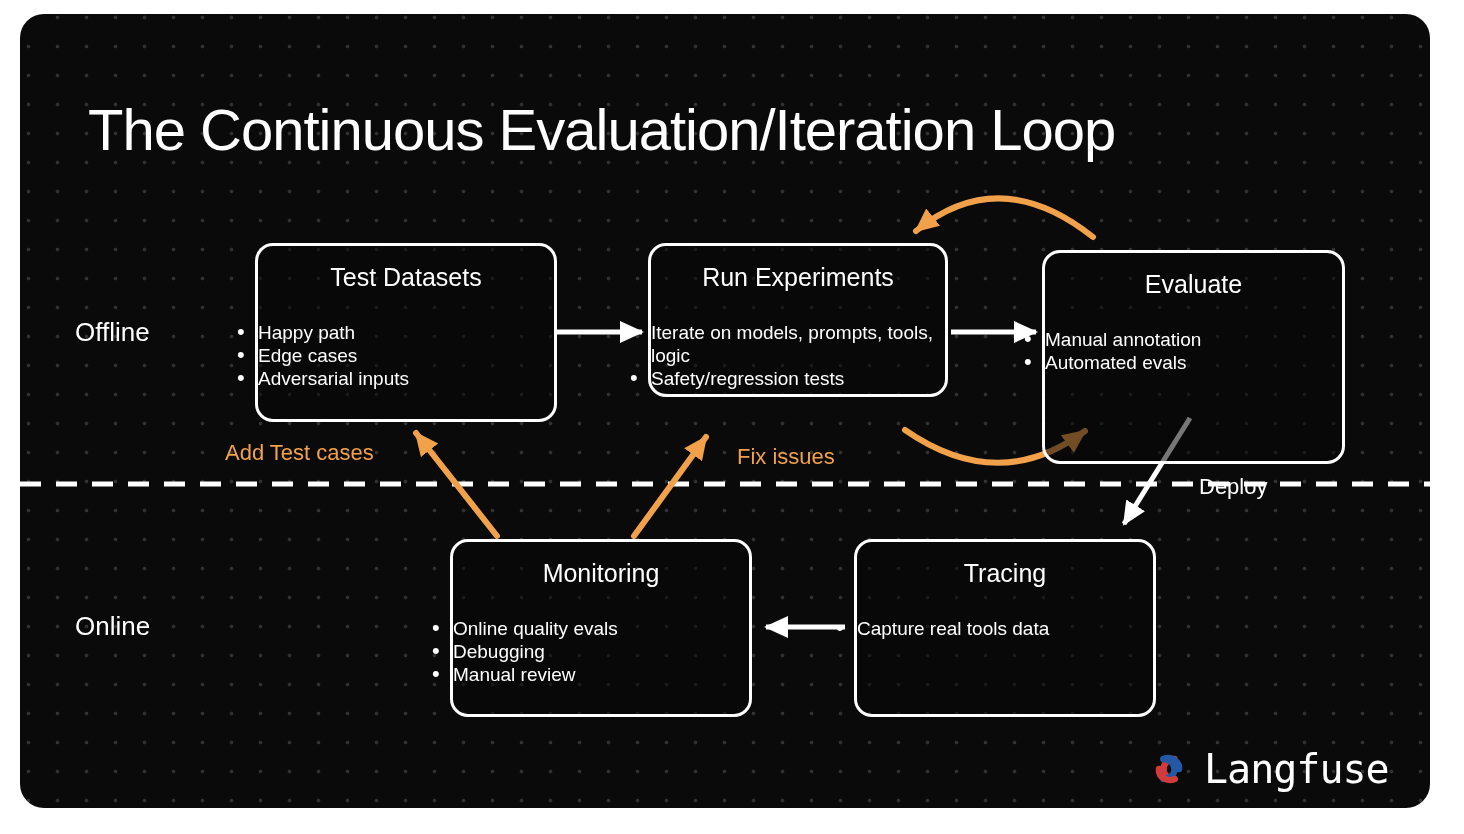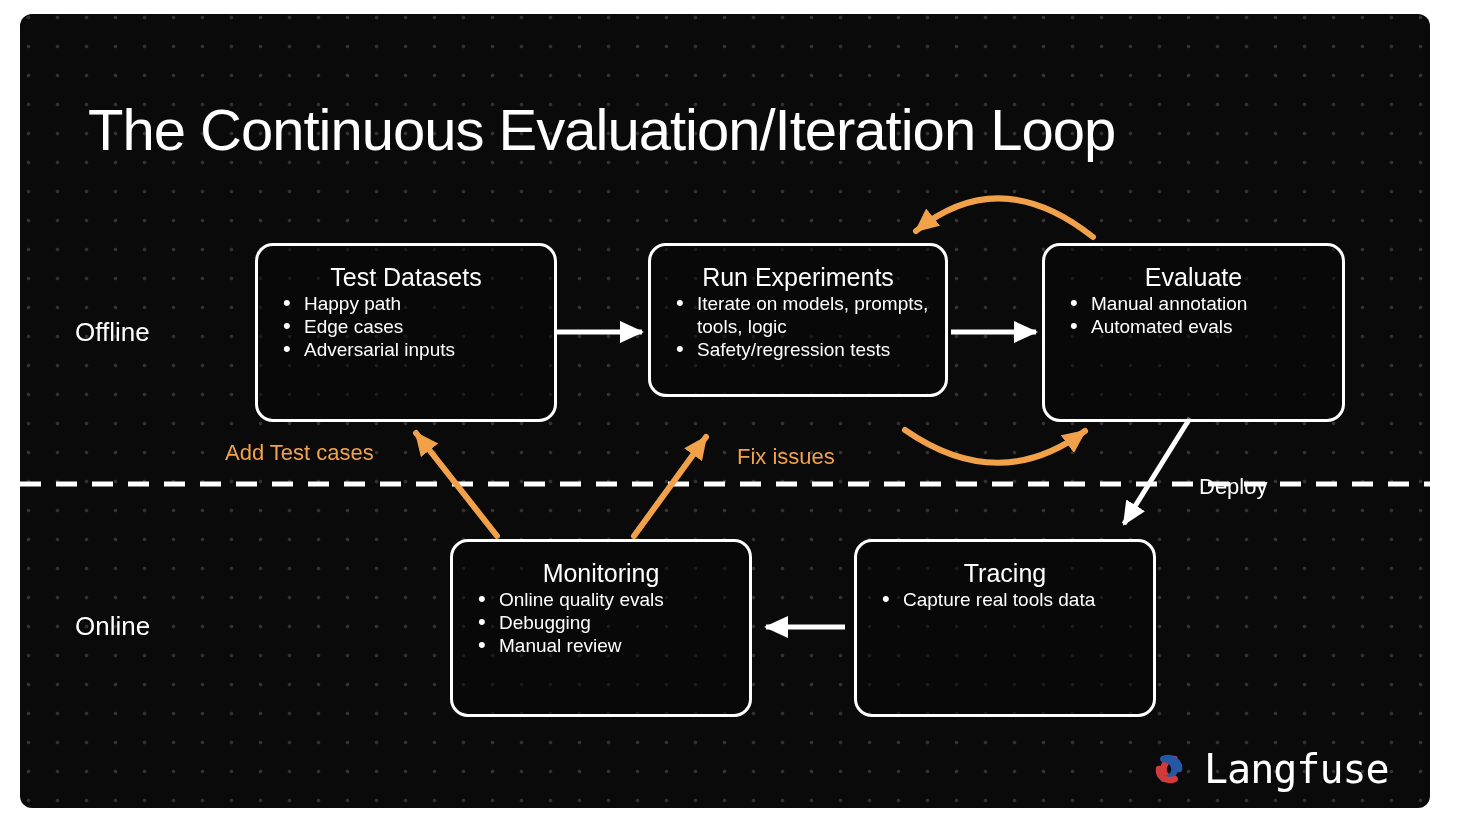--- a/index.html
+++ b/index.html
@@ -1,40 +1,40 @@
 <!DOCTYPE html>
 <html><head>
 <meta charset="utf-8">
 <style>
   * { margin: 0; padding: 0; box-sizing: border-box; }
   html, body { width: 1464px; height: 834px; background: #ffffff; overflow: hidden;
     font-family: "Liberation Sans", sans-serif; }
   .slide {
     position: absolute; left: 20px; top: 14px; width: 1410px; height: 794px;
-    background-color: #0a0a0a; border-radius: 12px; overflow: hidden;
+    background-color: #0a0a0a; border-radius: 24px; overflow: hidden;
     background-image: radial-gradient(circle, #313131 1.6px, transparent 2.2px);
     background-size: 29px 29px; background-position: -6px -11px;
   }
   .diagram-title {
     position: absolute; left: 68px; top: 82px; width: 1200px;
     color: #ffffff; font-size: 58px; font-weight: 500; letter-spacing: -1px;
     white-space: nowrap;
   }
   .section-label {
     position: absolute; left: 55px; color: #ffffff; font-size: 26px; font-weight: 400; text-align: right;
   }
   .section-label.offline { top: 303px; }
   .section-label.online  { top: 597px; }
   .arrows { position: absolute; left: 0; top: 0; width: 1410px; height: 794px; }
   .node {
     position: absolute; border: 3px solid #ffffff; border-radius: 18px;
     background: rgba(8,8,8,0.55); color: #ffffff;
   }
   .node-title { margin-top: 17px; text-align: center; font-size: 25px; font-weight: 500; }
-  .node-bullets { list-style: none; padding-left: 46px; padding-right: 8px; }
+  .node-bullets { margin-top: 29px; list-style: none; padding-right: 8px; }
   .node-bullets li { position: relative; font-size: 19px; line-height: 23px; }
   .node-bullets li::before {
     content: "\2022"; position: absolute; left: -21px; top: -1px; font-size: 22px;
   }
   .edge-label { position: absolute; font-size: 22px; white-space: nowrap; }
   .edge-label.orange { color: #F1A14A; }
   .edge-label.white  { color: #ffffff; margin-top: 32px; }
   .logo { position: absolute; left: 1126px; top: 732px; display: flex; align-items: center; gap: 12px; }
   .logo-text { color: #ffffff; font-size: 40px; font-weight: 500;
     font-family: "DejaVu Sans Mono", "Liberation Mono", monospace; letter-spacing: -1px; }
@@ -89,21 +89,21 @@
     </div>
 
     <div class="node" style="left:628px; top:229px; width:300px; height:154px;">
       <div class="node-title">Run Experiments</div>
       <ul class="node-bullets">
         <li>Iterate on models, prompts, tools, logic</li>
         <li>Safety/regression tests</li>
       </ul>
     </div>
 
-    <div class="node" style="left:1022px; top:229px; width:303px; height:179px;">
+    <div class="node" style="left:1022px; top:236px; width:303px; height:214px;">
       <div class="node-title">Evaluate</div>
       <ul class="node-bullets">
         <li>Manual annotation</li>
         <li>Automated evals</li>
       </ul>
     </div>
 
     <div class="node" style="left:430px; top:525px; width:302px; height:178px;">
       <div class="node-title">Monitoring</div>
       <ul class="node-bullets">

